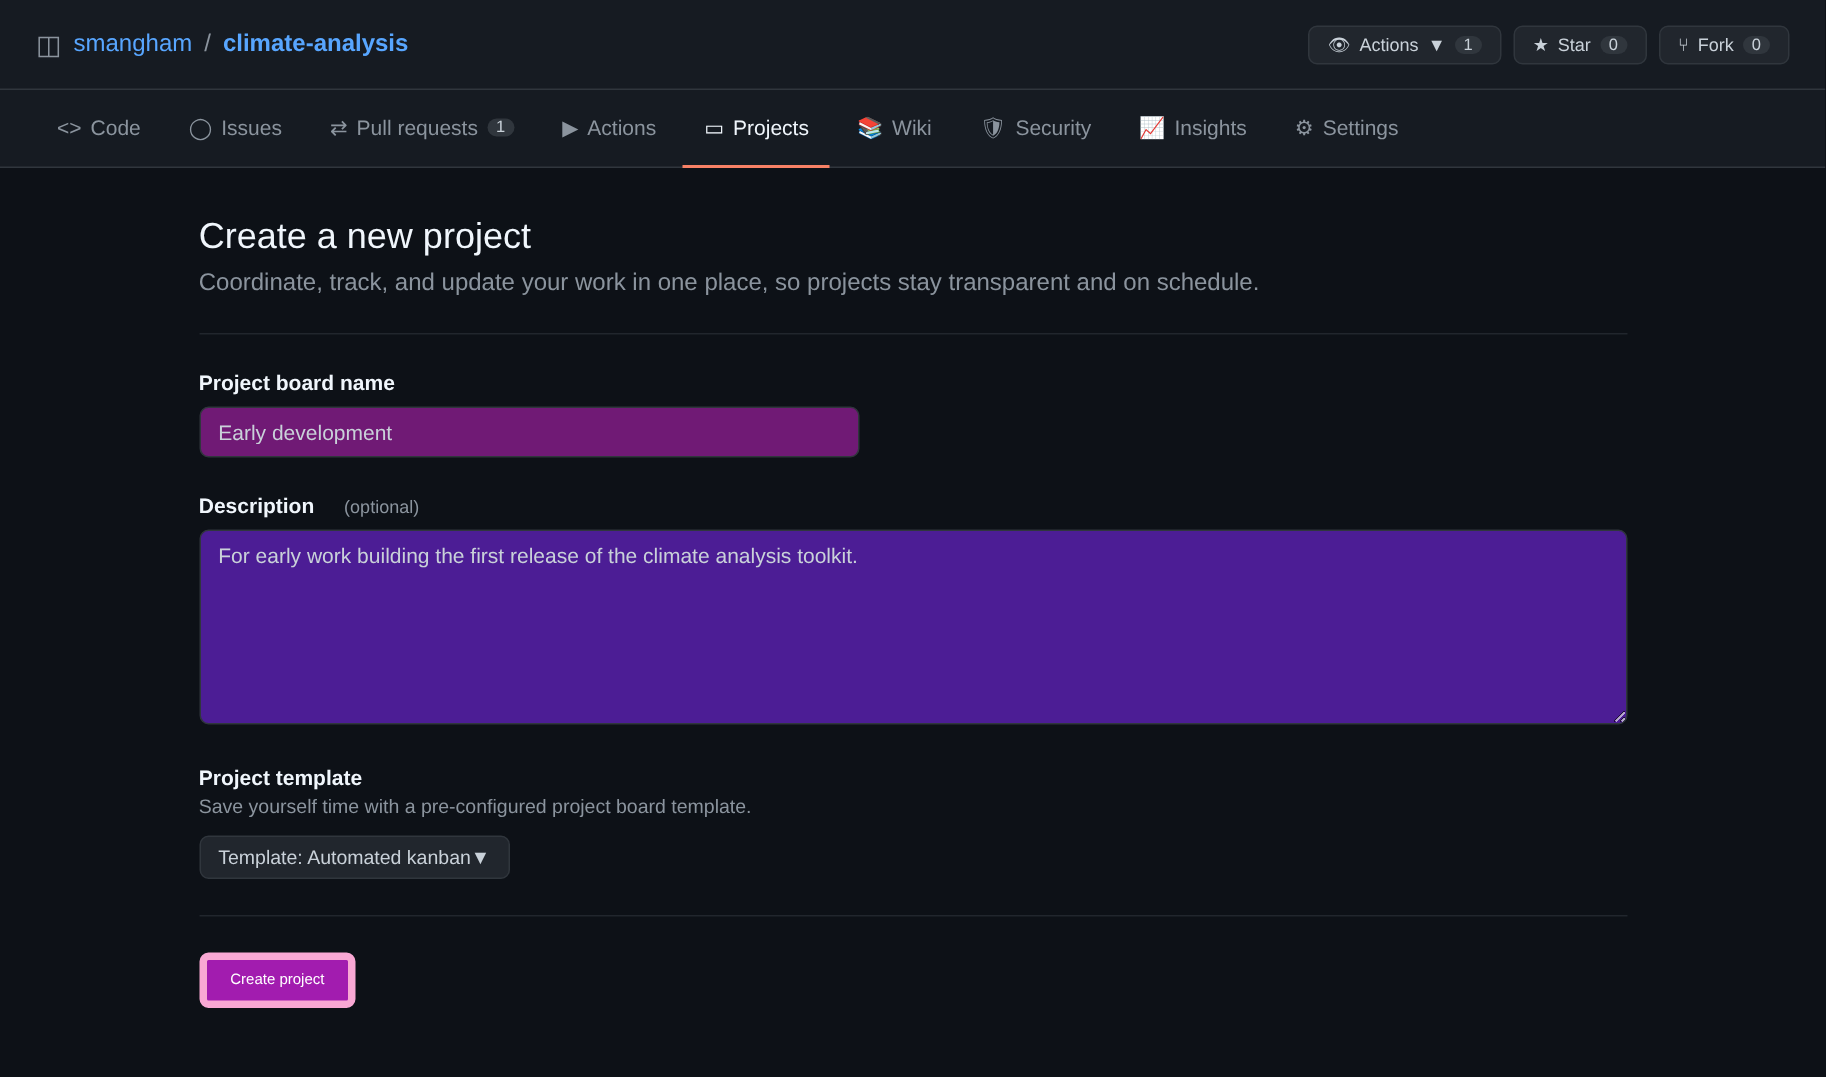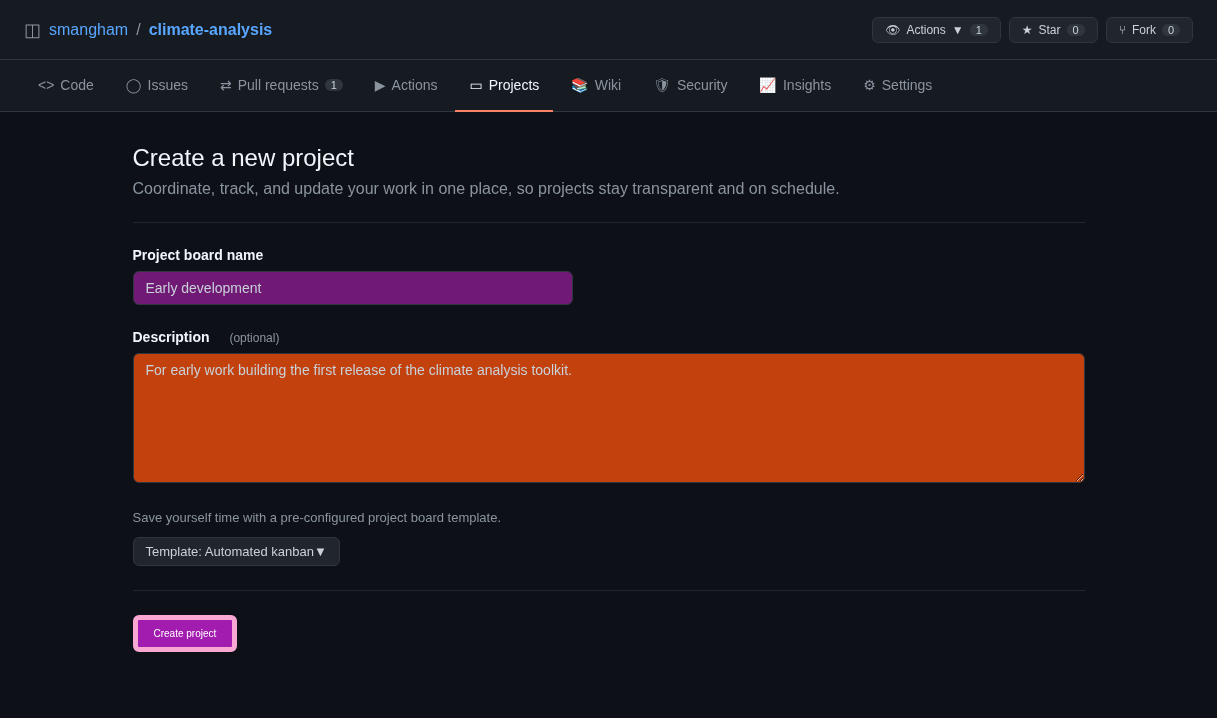--- a/index.html
+++ b/index.html
@@ -154,21 +154,21 @@
       background-color: #701a75;
       border: 1px solid #30363d;
       border-radius: 6px;
       color: #c9d1d9;
       font-size: 14px;
       padding: 8px 12px;
       outline: none;
     }
     .form-textarea {
       width: 100%;
-      background-color: #c2410c;
+      background-color: #4c1d95;
       border: 1px solid #30363d;
       border-radius: 6px;
       color: #c9d1d9;
       font-size: 14px;
       padding: 8px 12px;
       outline: none;
       resize: vertical;
       min-height: 130px;
       font-family: inherit;
     }
@@ -305,20 +305,21 @@
   <div class="form-section">
     <label class="form-label">
       <span>Description</span>
       <span class="form-label-optional">(optional)</span>
     </label>
     <textarea class="form-textarea" style="">For early work building the first release of the climate analysis toolkit.</textarea>
   </div>
 
   
   <div class="template-section">
+    <label class="template-label">Project template</label>
     <p class="template-desc">Save yourself time with a pre-configured project board template.</p>
     <button class="template-select">
       <span>Template: Automated kanban</span>
       <span>▼</span>
     </button>
   </div>
 
   <hr class="bottom-divider">
 
   

